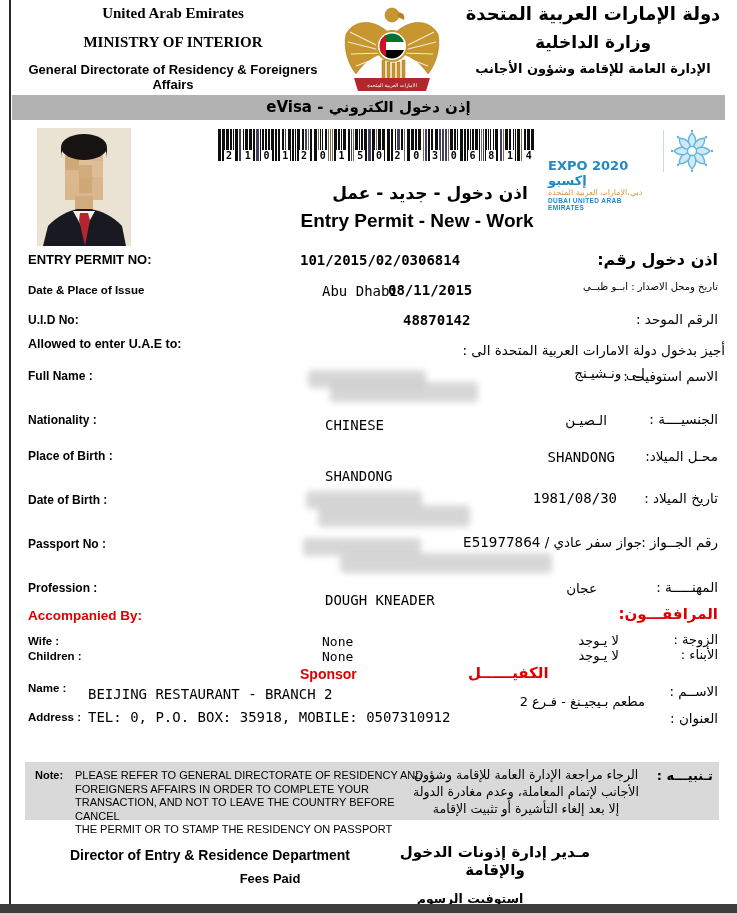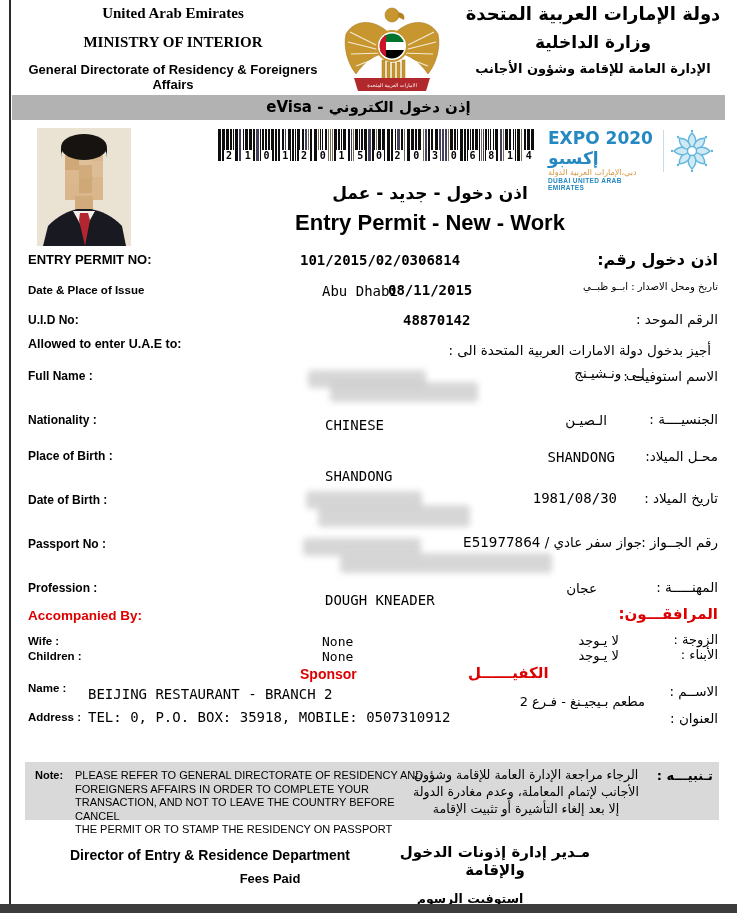--- a/index.html
+++ b/index.html
@@ -216,22 +216,22 @@
       <span>0</span>
       <span>3</span>
       <span>0</span>
       <span>6</span>
       <span>8</span>
       <span>1</span>
       <span>4</span>
     </div>
 
   <div class="abs" style="left:548px;top:128px;width:112px;">
-    <div style="font-size:17px;font-weight:bold;color:#2488c2;font-family:'DejaVu Sans',sans-serif;">EXPO 2020 إكسبو</div>
-    <div class="ar" style="font-size:8px;color:#d8963f;text-align:left;direction:rtl;">دبي،الإمارات العربية الدولة</div>
+    <div style="font-size:13px;font-weight:bold;color:#2488c2;font-family:'DejaVu Sans',sans-serif;margin-top:30px;">EXPO 2020 إكسبو</div>
+    <div class="ar" style="font-size:8px;color:#d8963f;text-align:left;direction:rtl;">دبي،الإمارات العربية المتحدة</div>
     <div style="font-size:6.5px;font-weight:bold;color:#2488c2;letter-spacing:.4px;">DUBAI UNITED ARAB EMIRATES</div>
   </div>
   <div class="abs" style="left:663px;top:130px;width:1px;height:42px;background:#c8dce8;"></div>
   <div class="abs" style="left:670px;top:129px;width:44px;height:44px;">
     <svg width="44" height="44" viewBox="-22 -22 44 44">
       <defs>
           <path id="petal" d="M0,-18 C5,-13 5,-6 0,-3 C-5,-6 -5,-13 0,-18 Z"></path>
         </defs>
       <g fill="#cfe9f5" stroke="#62b5dd" stroke-width="1.4">
         <use href="#petal"></use>
@@ -251,37 +251,37 @@
         <circle cx="14" cy="14" r="1.2"></circle>
           <circle cx="0" cy="20" r="1.2"></circle>
           <circle cx="-14" cy="14" r="1.2"></circle>
         <circle cx="-20" cy="0" r="1.2"></circle>
           <circle cx="-14" cy="-14" r="1.2"></circle>
       </g>
     </svg>
   </div>
 
   <div class="abs ar b ctr" style="left:190px;top:183px;width:480px;font-size:17px;">اذن دخول - جديد - عمل</div>
-  <div class="abs b ctr" style="left:190px;top:210px;width:480px;font-size:22px;">Entry Permit - New - Work</div>
+  <div class="abs b ctr" style="left:177px;top:210px;width:480px;font-size:19px;">Entry Permit - New - Work</div>
 
   <div class="abs lbl" style="left:28px;top:252px;font-size:13px;">ENTRY PERMIT NO:</div>
   <div class="abs val b" style="left:300px;top:252px;">101/2015/02/0306814</div>
   <div class="abs ar b" style="right:19px;top:250px;font-size:16px;">اذن دخول رقم:</div>
 
   <div class="abs lbl" style="left:28px;top:284px;font-size:11.5px;">Date &amp; Place of Issue</div>
   <div class="abs val" style="left:322px;top:283px;">Abu Dhabi</div>
   <div class="abs val b" style="left:388px;top:282px;">08/11/2015</div>
   <div class="abs ar" style="right:19px;top:281px;font-size:10px;">تاريخ ومحل الاصدار :  ابــو  ظبــي</div>
 
   <div class="abs lbl" style="left:28px;top:313px;">U.I.D No:</div>
   <div class="abs val b" style="left:403px;top:312px;">48870142</div>
   <div class="abs ar" style="right:19px;top:311px;font-size:13.5px;">الرقم الموحد :</div>
 
   <div class="abs lbl" style="left:28px;top:337px;font-size:12.5px;">Allowed to enter U.A.E to:</div>
-  <div class="abs ar" style="right:26px;top:342px;font-size:13.5px;">أجيز بدخول دولة الامارات العربية المتحدة الى :</div>
+  <div class="abs ar" style="right:12px;top:342px;font-size:13.5px;">أجيز بدخول دولة الامارات العربية المتحدة الى :</div>
 
   <div class="abs lbl" style="left:28px;top:369px;">Full Name :</div>
   <div class="abs blur" style="left:308px;top:370px;width:118px;height:18px;"></div>
   <div class="abs blur" style="left:330px;top:382px;width:148px;height:20px;"></div>
   <div class="abs ar" style="right:92px;top:365px;font-size:13.5px;">لـى  ونـشيـنج</div>
   <div class="abs ar" style="right:19px;top:368px;font-size:13.5px;">الاسم استوفيت :</div>
 
   <div class="abs lbl" style="left:28px;top:413px;">Nationality :</div>
   <div class="abs val" style="left:325px;top:417px;">CHINESE</div>
   <div class="abs ar" style="right:130px;top:412px;font-size:13.5px;">الـصيـن</div>

